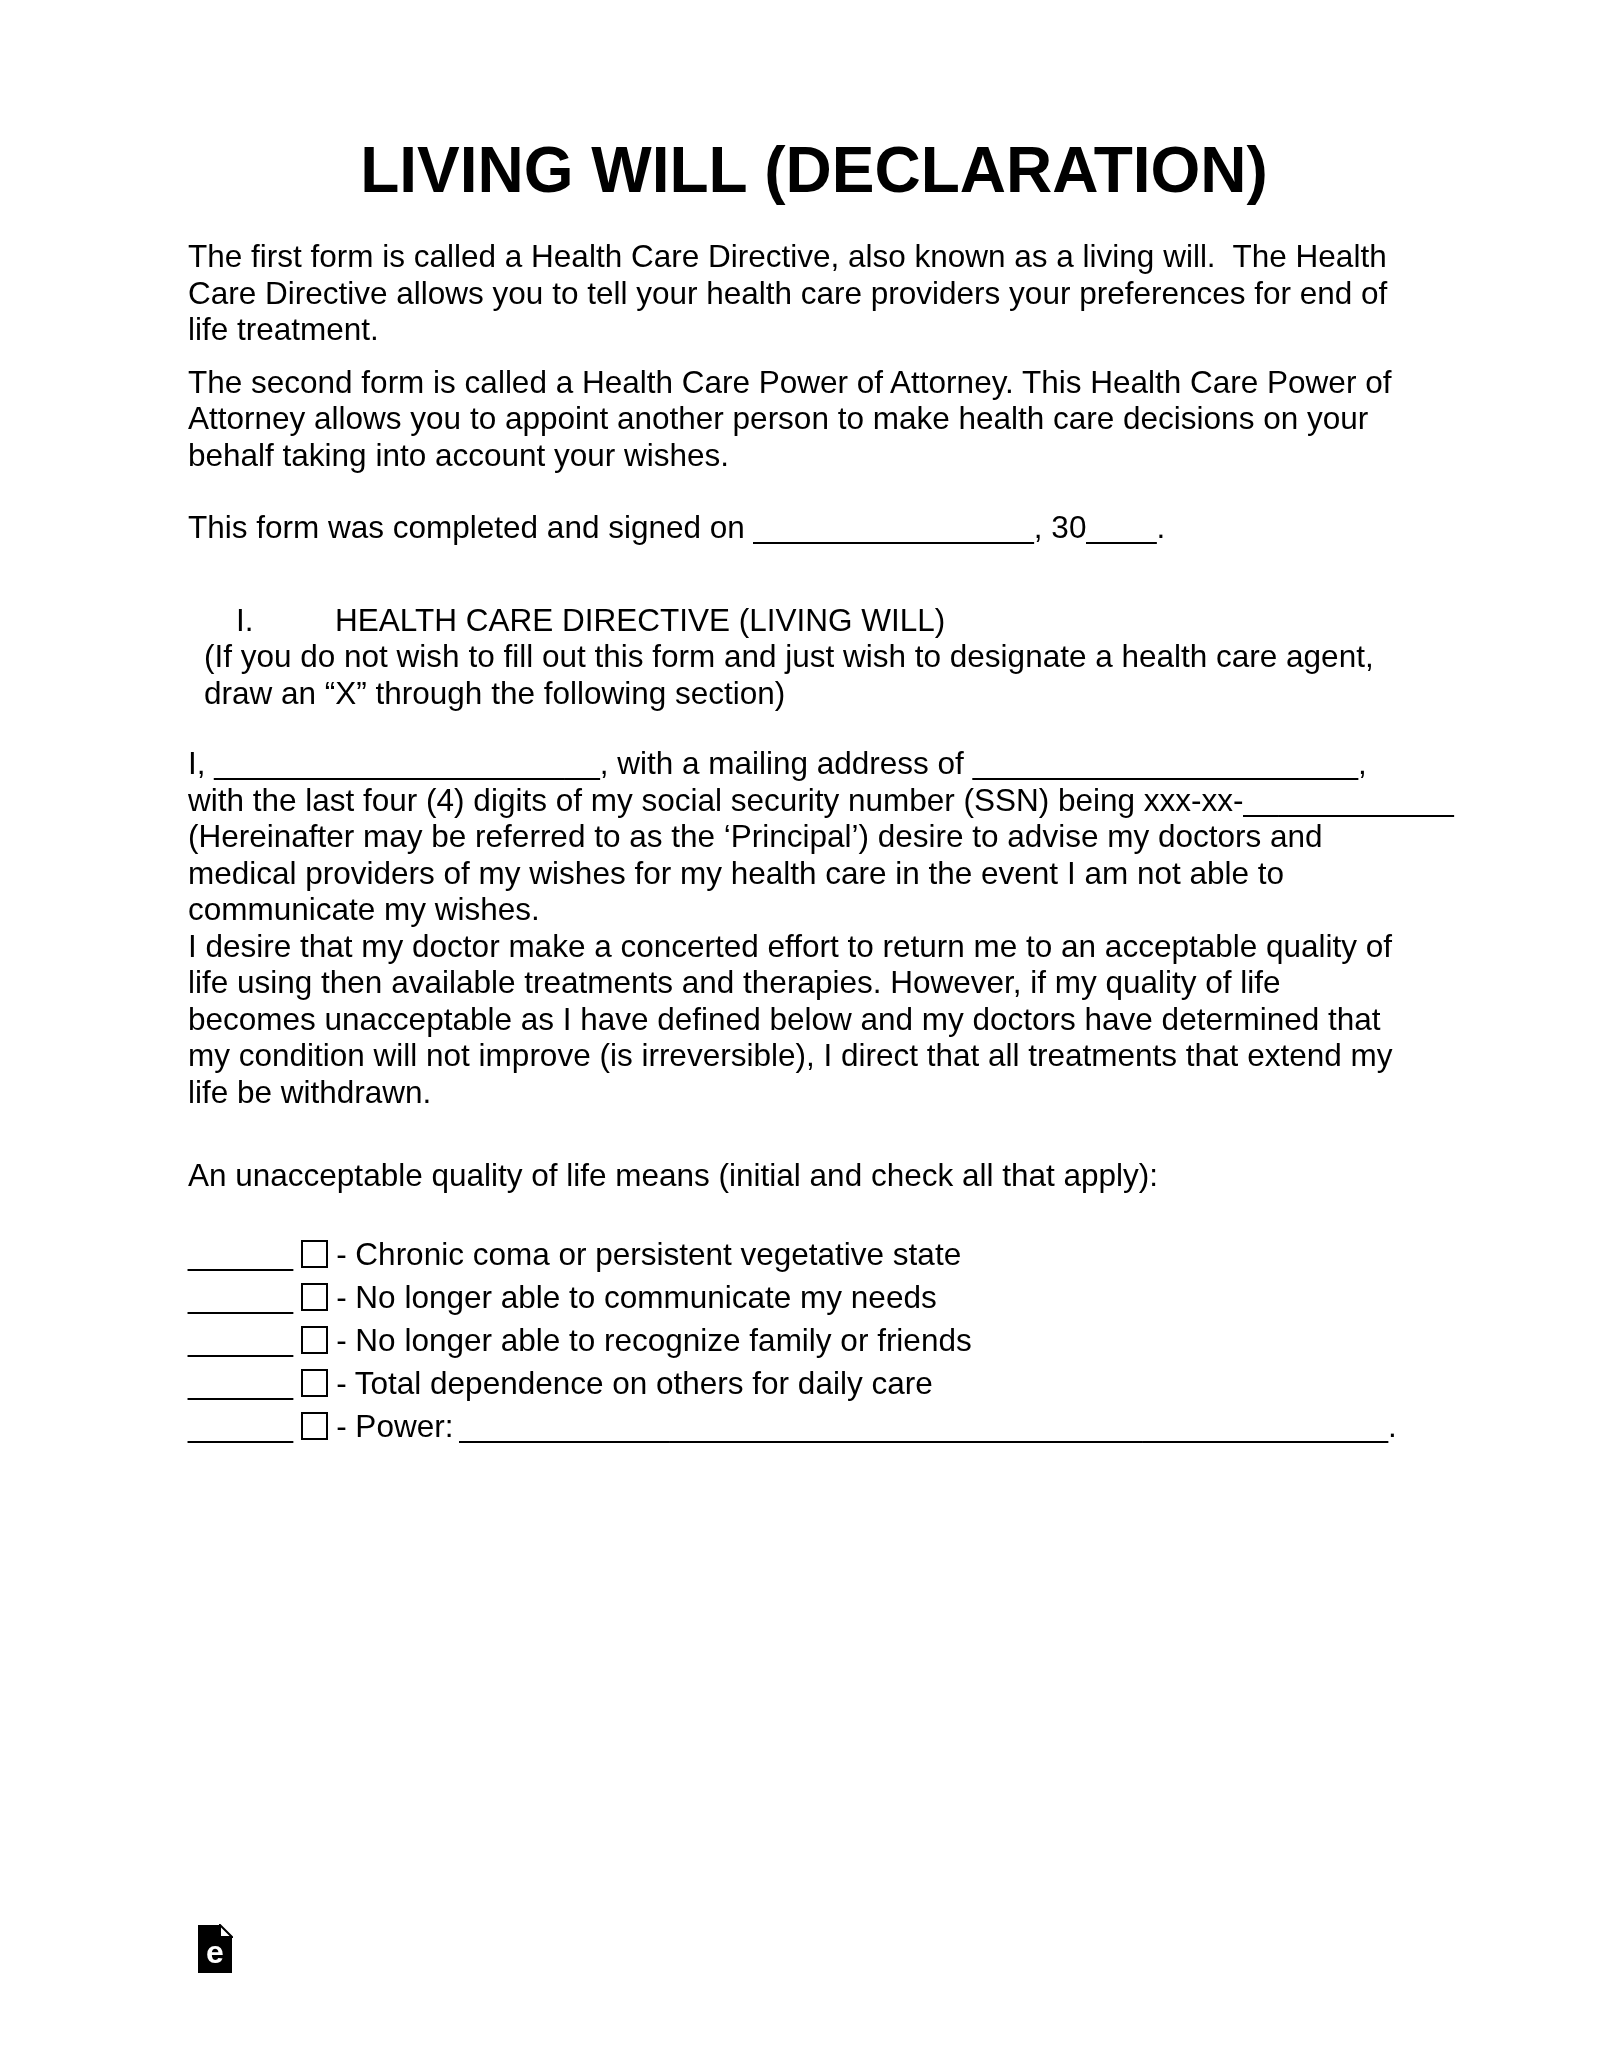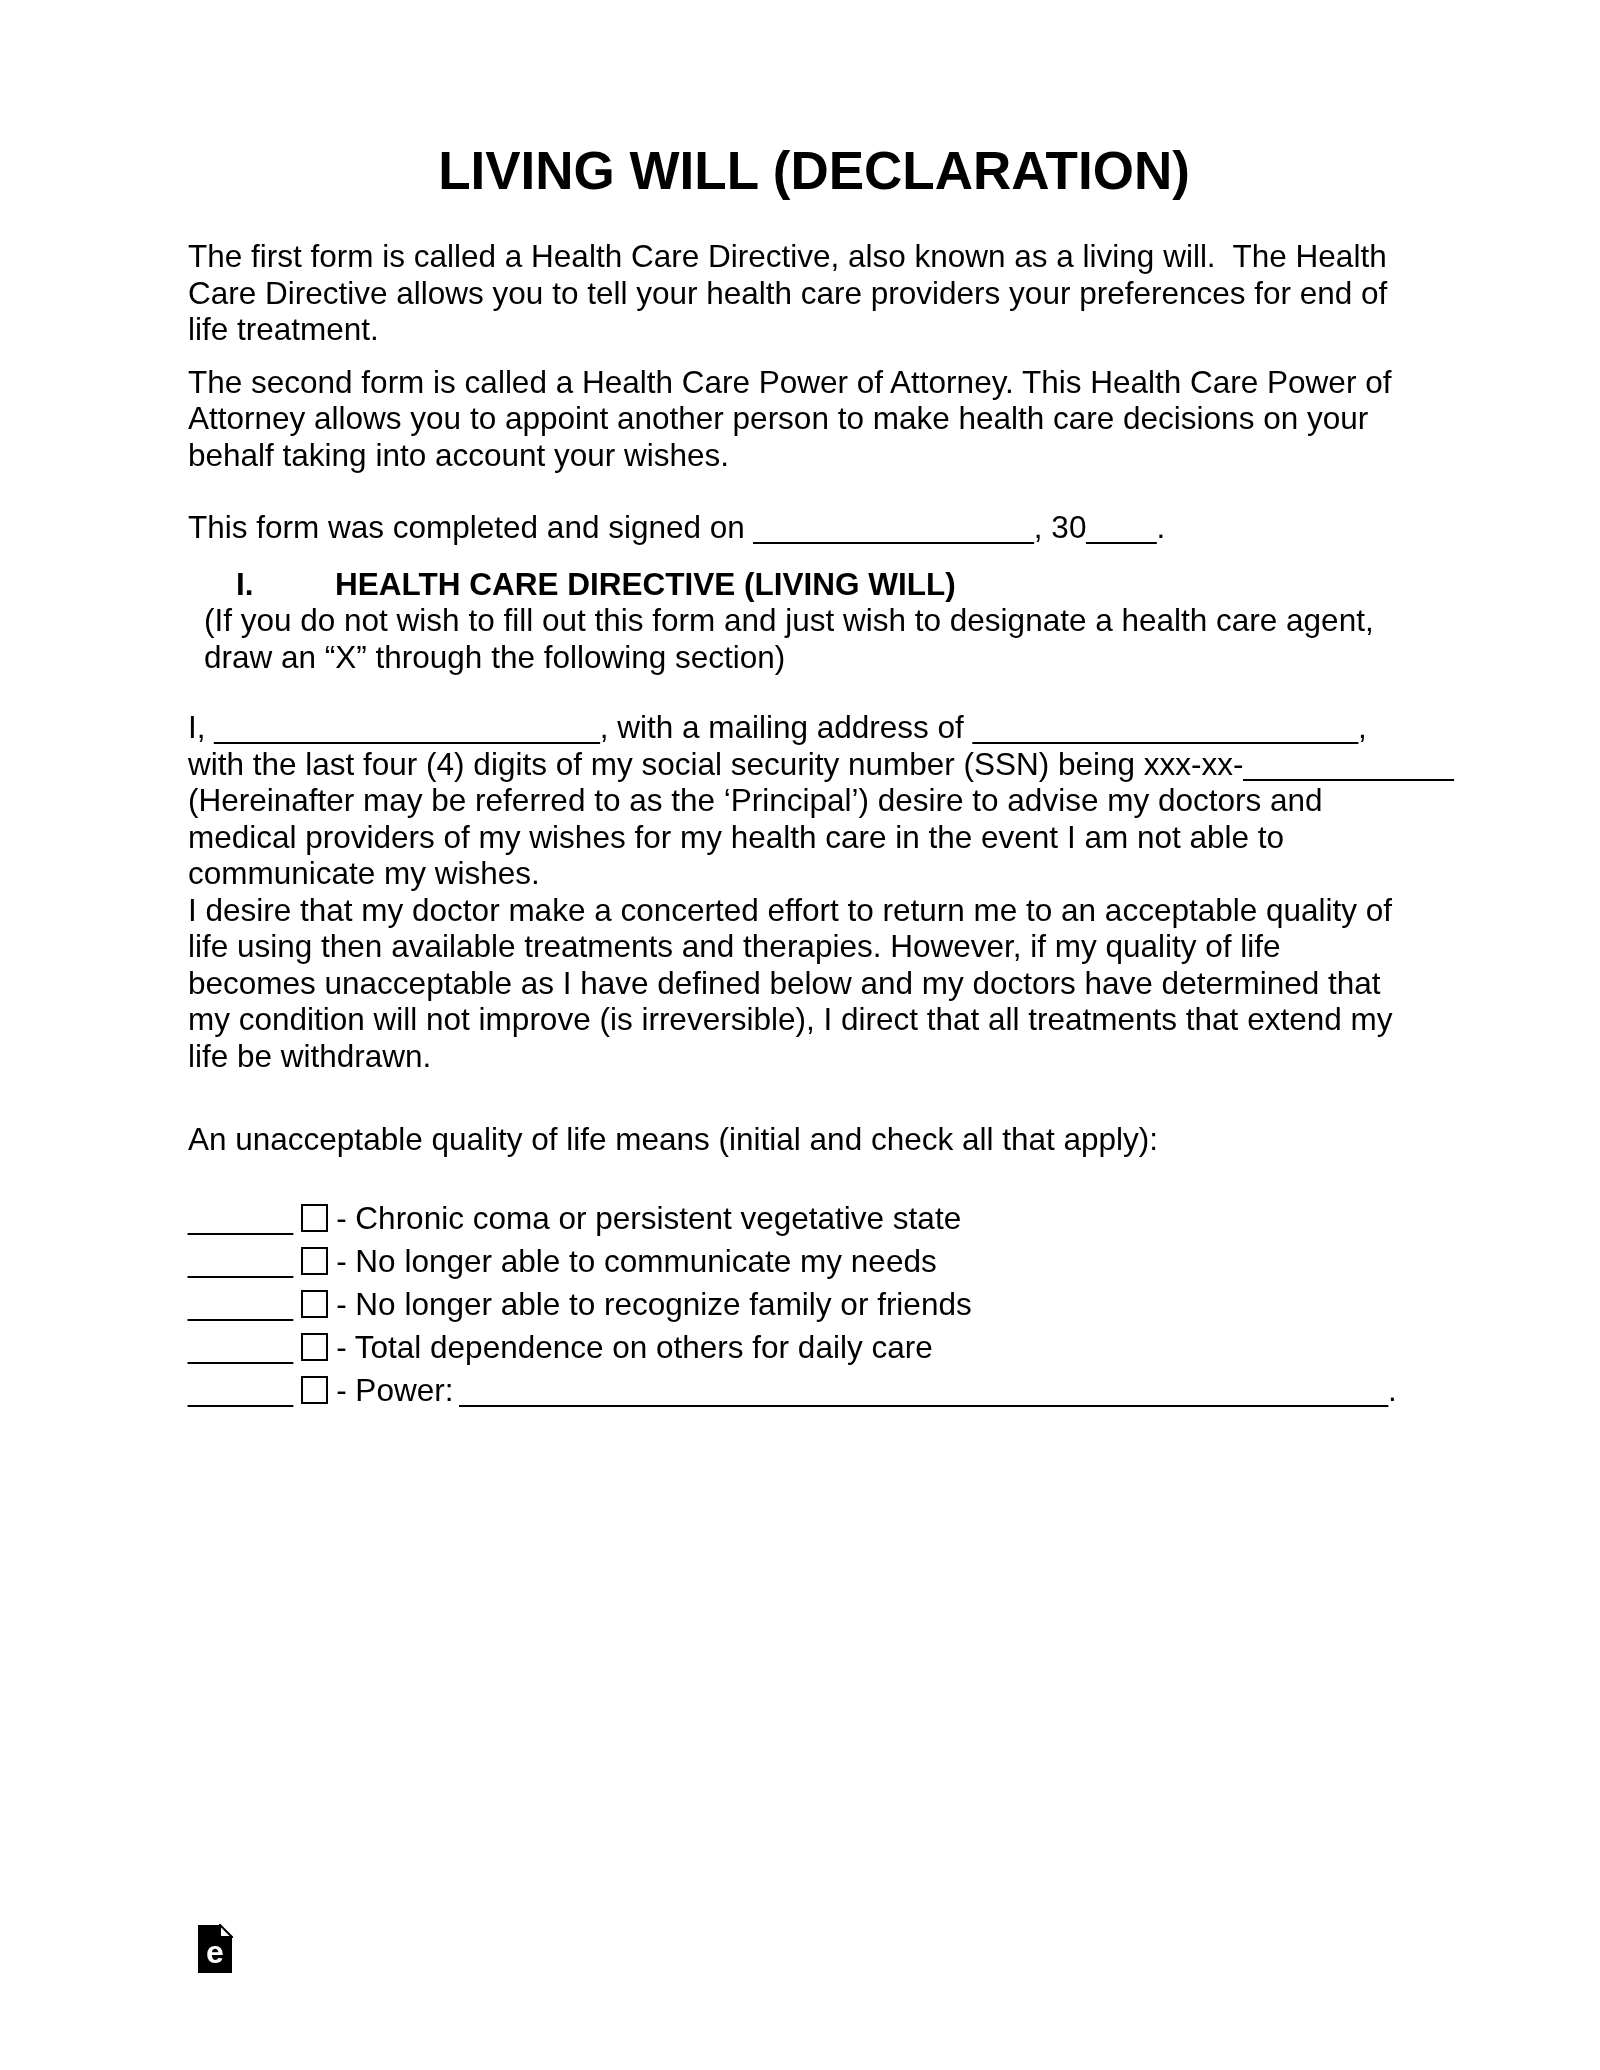--- a/index.html
+++ b/index.html
@@ -14,33 +14,33 @@
     line-height: 36.5px;
     overflow: hidden;
   }
   .content {
     padding-left: 188px;
     padding-right: 160px;
   }
   .doc-title {
     margin-top: 140px;
     margin-bottom: 0;
-    font-size: 53px;
+    font-size: 64px;
     line-height: 61px;
     font-weight: bold;
     text-align: center;
     white-space: pre;
   }
   .para { white-space: pre; }
   .p1 { margin-top: 37px; }
   .p2 { margin-top: 37px; }
   .p3 { margin-top: 16px; }
   .line { white-space: pre; }
   .signed { margin-top: 36px; }
-  .sec1-heading { margin-top: 20px; font-weight: bold; padding-left: 48px; white-space: pre; }
+  .sec1-heading { margin-top: 56px; font-weight: normal; padding-left: 48px; white-space: pre; }
   .sec1-heading .num { display: inline-block; width: 99px; }
   .note { margin-top: 0; margin-left: 16px; }
   .declaration { margin-top: 34px; }
   .a-heading { margin-top: 32px; font-weight: bold; padding-left: 49px; white-space: pre; }
   .a-heading .num { display: inline-block; width: 46px; }
   .ls-body { margin-top: 0; }
   .prompt { margin-top: 47px; }
   .checklist { margin-top: 39px; }
   .check-item { line-height: 43px; white-space: nowrap; }
   .cb {

